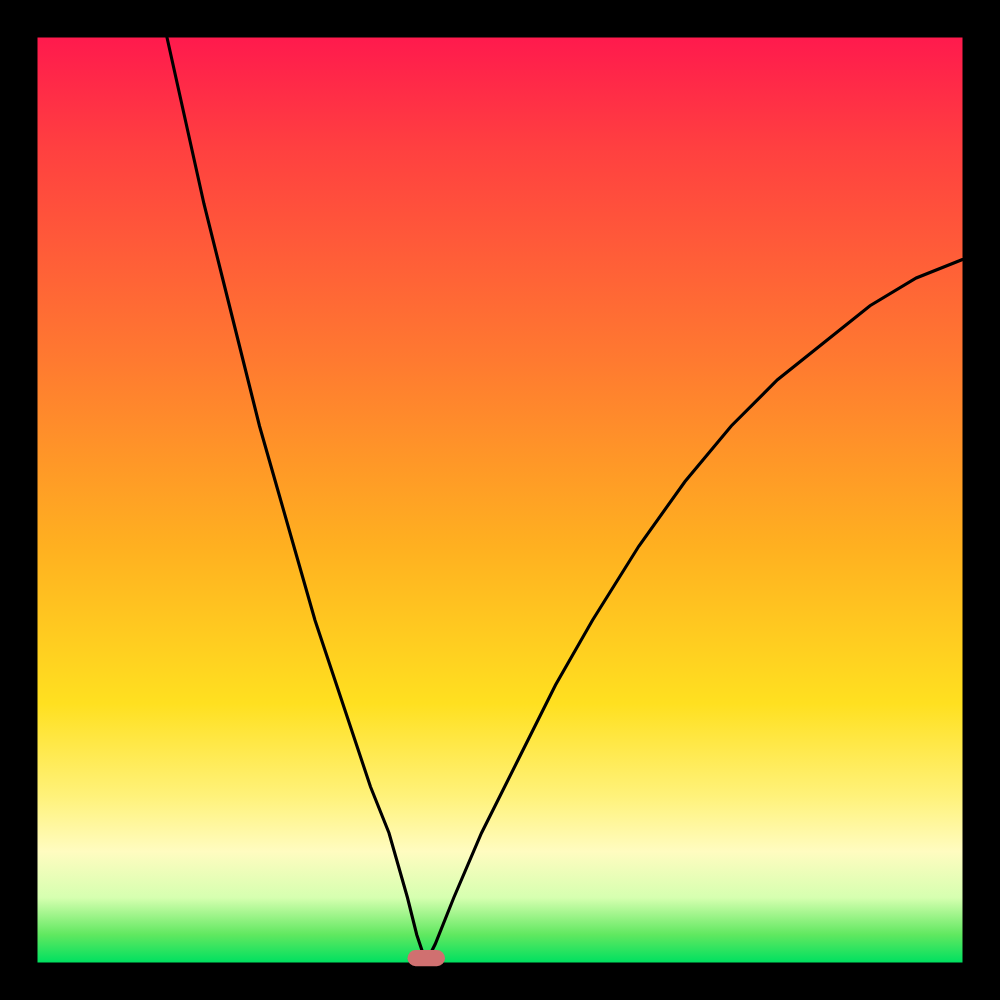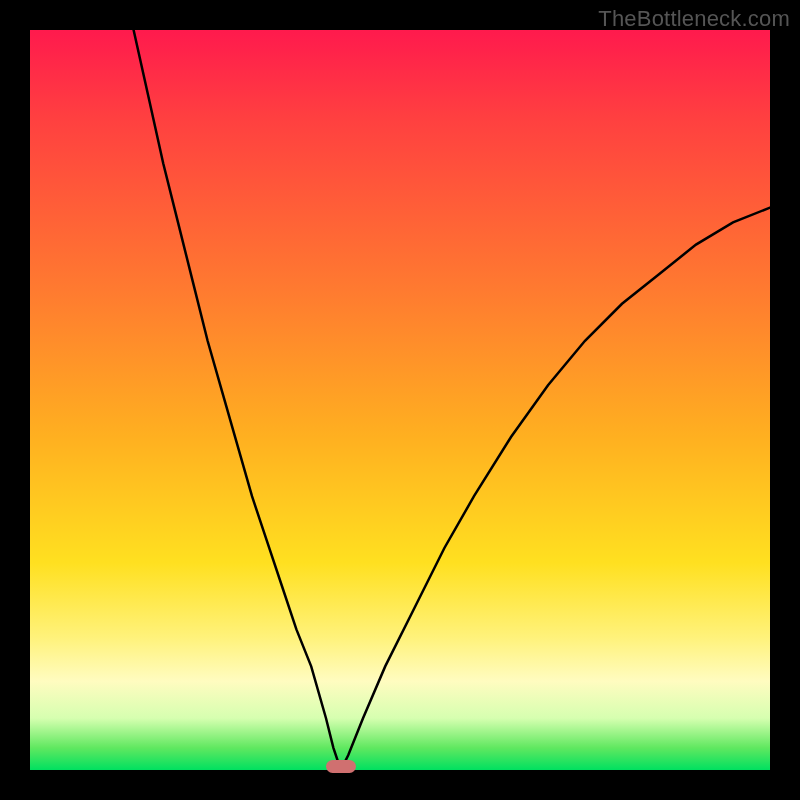--- a/index.html
+++ b/index.html
@@ -66,21 +66,20 @@
     stroke: #000;
     stroke-width: 2.5;
     stroke-linecap: round;
   }
 </style>
 </head>
 <body>
 
 <div class="frame">
 
-  <div class="attrib">TheBottleneck.com</div>
 
   <div class="plot">
 
     <svg class="curve" viewBox="0 0 740 740" preserveAspectRatio="none">
       <path id="curve-path" class="line" d="M103.6 0.0 L118.4 66.6 L133.2 133.2 L148.0 192.4 L162.8 251.6 L177.6 310.8 L192.4 362.6 L207.2 414.4 L222.0 466.2 L236.8 510.6 L251.6 555.0 L266.4 599.4 L281.2 636.4 L296.0 688.2 L303.4 717.8 L310.8 740.0 L318.2 725.2 L333.0 688.2 L355.2 636.4 L384.8 577.2 L414.4 518.0 L444.0 466.2 L481.0 407.0 L518.0 355.2 L555.0 310.8 L592.0 273.8 L629.0 244.2 L666.0 214.6 L703.0 192.4 L740.0 177.6"></path>
     </svg>
 
     <div id="min-marker" class="marker" style="left: 295.8px; top: 730px; background: rgb(208, 112, 112);"></div>
   </div>
 

